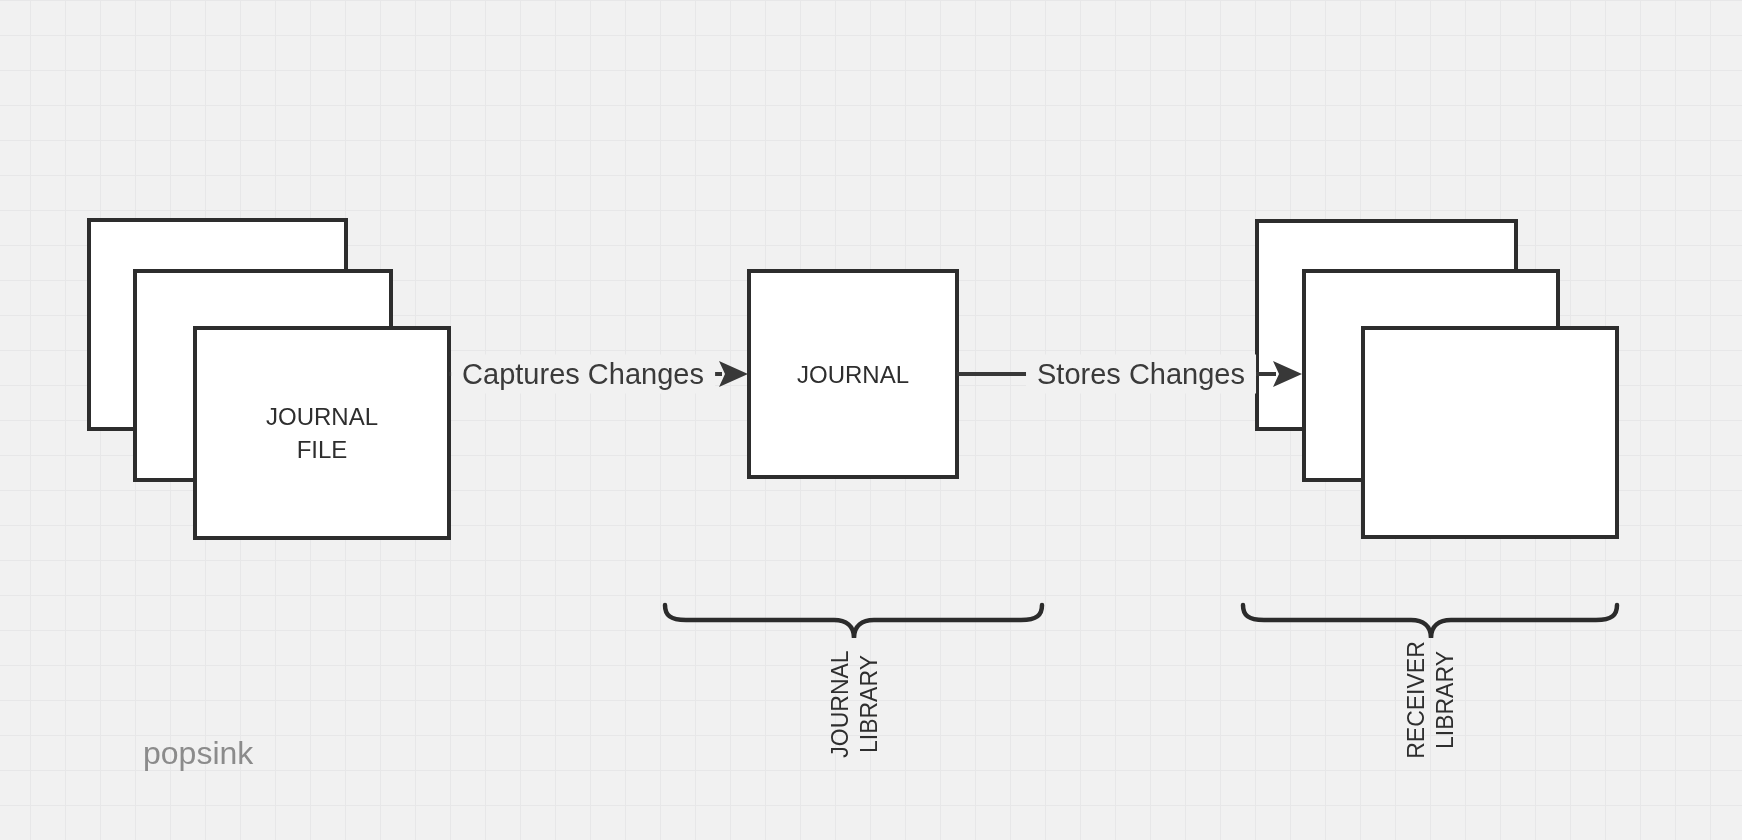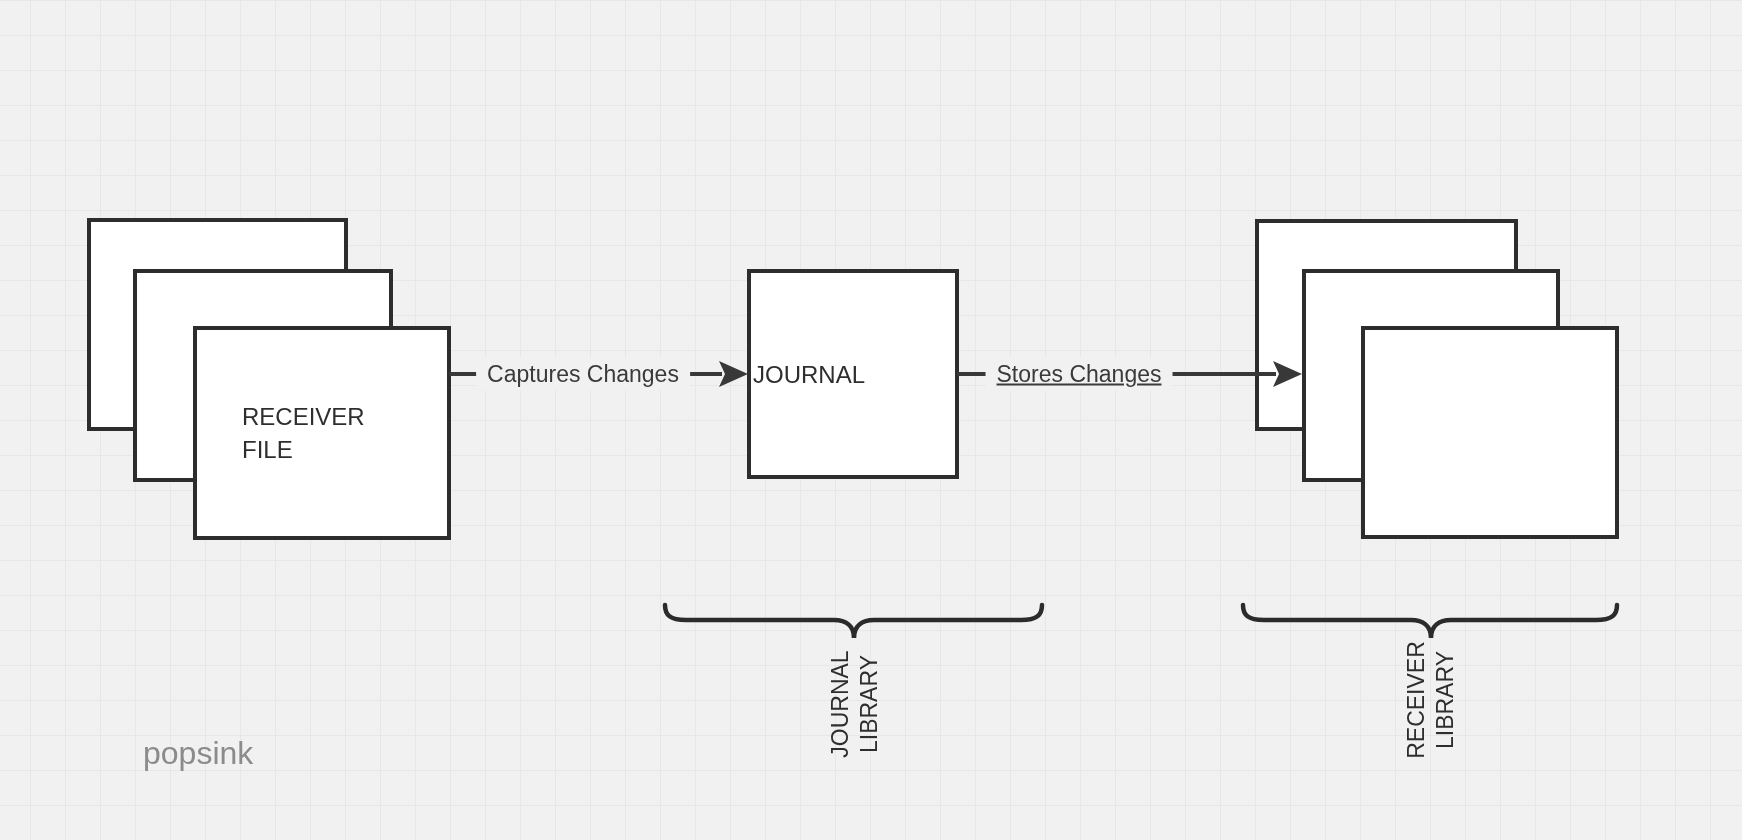--- a/index.html
+++ b/index.html
@@ -23,31 +23,32 @@
     width: 1742px; height: 840px;
   }
   .shape-rect { fill: #ffffff; stroke: #2d2d2d; stroke-width: 4; }
   .edge-line  { stroke: #383838; stroke-width: 4; fill: none; }
   .edge-head  { fill: #383838; stroke: none; }
   .brace      { stroke: #2b2b2b; stroke-width: 4.5; fill: none; stroke-linecap: round; }
 
   .node-label {
     position: absolute;
     transform: translate(-50%, -50%);
+    text-align: center;
     font-size: 24px;
     line-height: 33px;
     color: #2e2e2e;
     white-space: normal;
   }
   .edge-label {
     position: absolute;
     transform: translate(-50%, -50%);
     background: #f1f1f1;
     padding: 3px 11px;
-    font-size: 23px;
+    font-size: 29px;
     color: #3a3a3a;
     white-space: nowrap;
   }
   .rot-label {
     position: absolute;
     width: 150px;
     height: 58px;
     line-height: 29px;
     text-align: center;
     font-size: 23px;
@@ -91,28 +92,28 @@
     <g>
       <path class="edge-line" d="M957 374 L1276 374"></path>
       <path class="edge-head" d="M1302 374 L1273 361 L1279 374 L1273 387 Z"></path>
     </g>
 
     <path class="brace" d="M665 605 C665 615 670 620 686 620 L834 620 C846 620 854 626 854 638 C854 626 862 620 874 620 L1021 620 C1037 620 1042 615 1042 605"></path>
 
     <path class="brace" d="M1243 605 C1243 615 1248 620 1264 620 L1411 620 C1423 620 1431 626 1431 638 C1431 626 1439 620 1451 620 L1596 620 C1612 620 1617 615 1617 605"></path>
   </svg>
 
-  <div class="node-label" style="left:322px; top:433px; width:160px;">RECEIVER FILE</div>
+  <div class="node-label" style="left:322px; top:433px; width:160px;">JOURNAL FILE</div>
 
   <div class="node-label" style="left:853px; top:374px; width:200px;">JOURNAL</div>
 
 
   <div class="edge-label" style="left:583px; top:374px;">Captures Changes</div>
 
-  <div class="edge-label" style="left:1079px; top:374px;text-decoration:underline;">Stores Changes</div>
+  <div class="edge-label" style="left:1141px; top:374px;">Stores Changes</div>
 
   <div class="rot-label" style="left:780px; top:675px;">JOURNAL LIBRARY</div>
 
   <div class="rot-label" style="left:1356px; top:671px;">RECEIVER LIBRARY</div>
 
   <div class="watermark">popsink</div>
 
 </div>
 
 </body></html>

